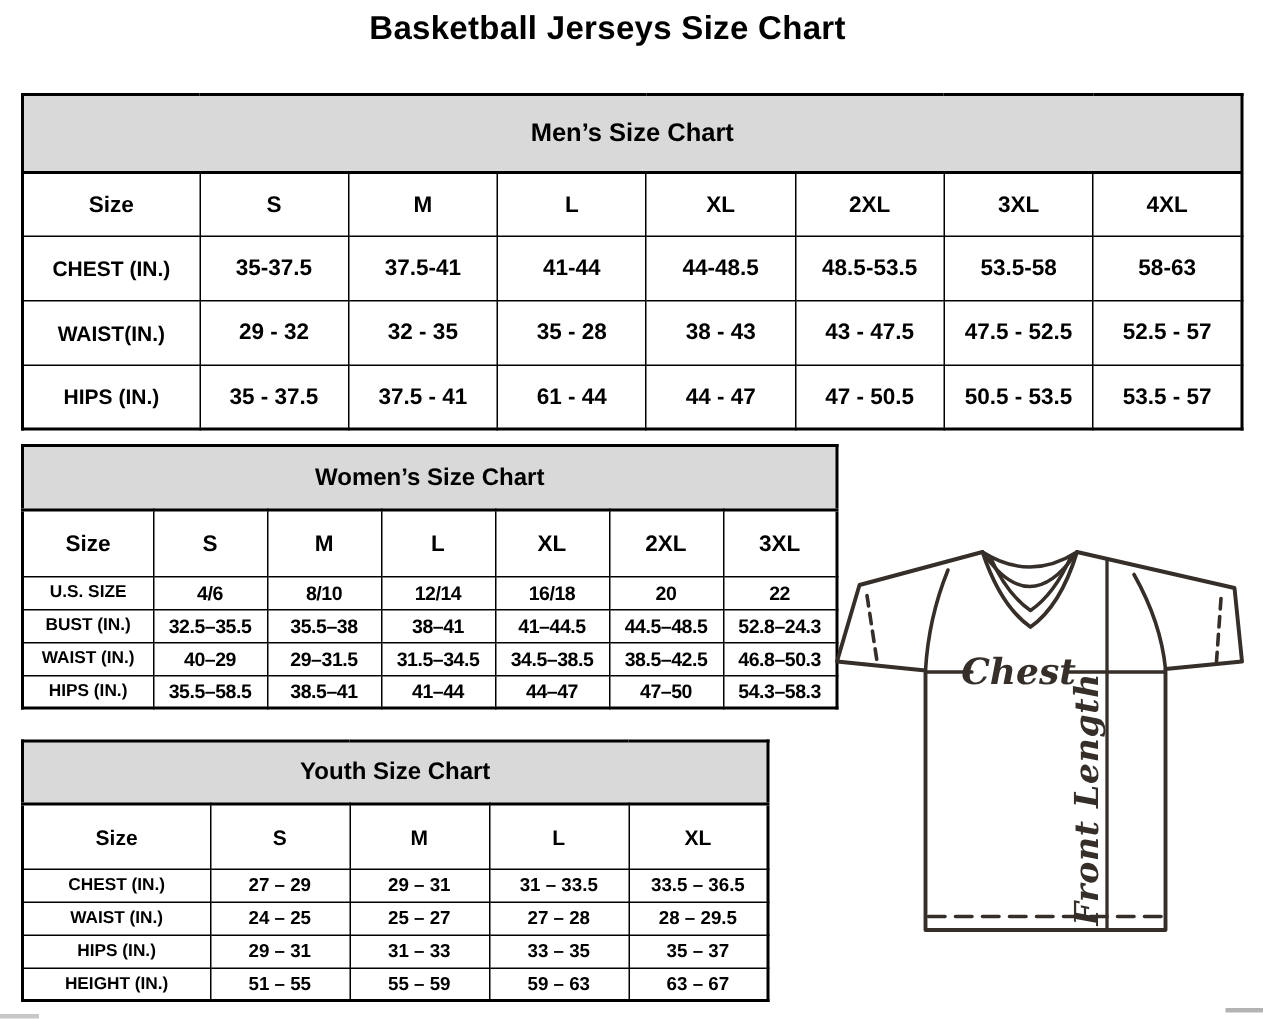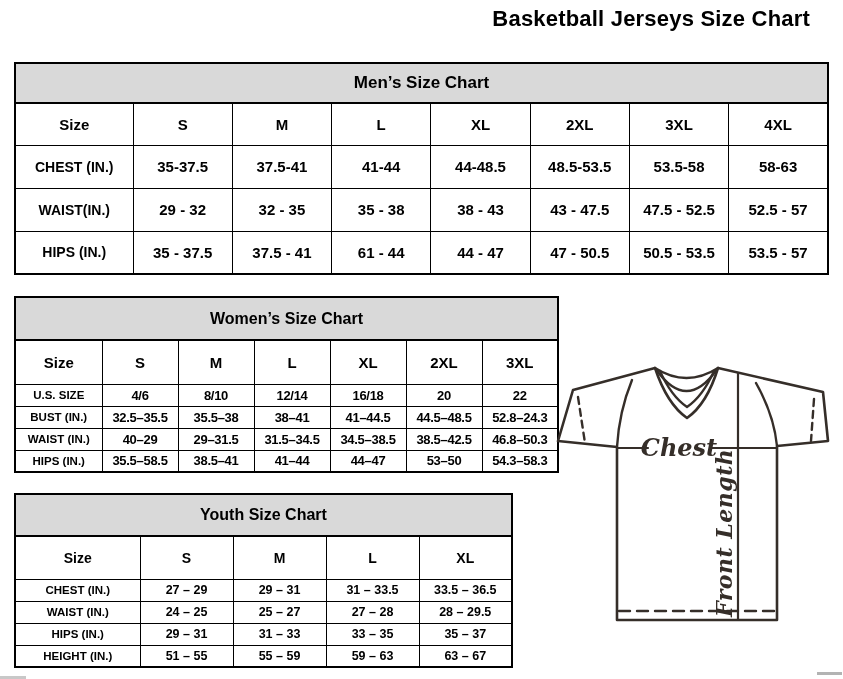--- a/index.html
+++ b/index.html
@@ -1,35 +1,35 @@
 <!DOCTYPE html>
 <html><head>
 <meta charset="utf-8">
 <style>
   html,body{margin:0;padding:0;}
   body{
     width:843px;height:679px;position:relative;background:#ffffff;
     font-family:"Liberation Sans",sans-serif;color:#000;overflow:hidden;
   }
   .page-title{
-    position:absolute;top:6px;left:0;width:810px;text-align:right;
+    position:absolute;top:6px;left:0;width:810px;text-align:center;
     font-size:22px;font-weight:bold;letter-spacing:0.2px;
   }
   table.size-table{
     position:absolute;border-collapse:collapse;table-layout:fixed;
     border:2px solid #000;background:#fff;
   }
   table.size-table th,table.size-table td{
     border:1px solid #000;text-align:center;vertical-align:middle;
     padding:0;font-weight:bold;
   }
   .title-cell{background:#d9d9d9;border-bottom:2px solid #000 !important;}
   
   .tbl-mens{left:14px;top:62px;width:815px;}
-  .tbl-mens .title-row{height:40px;} .tbl-mens .title-cell{font-size:17px;}
+  .tbl-mens .title-row{height:52px;} .tbl-mens .title-cell{font-size:17px;}
   .tbl-mens .head-row{height:42px;font-size:15px;}
   .tbl-mens tbody tr{height:43px;}
   .tbl-mens tbody th{font-size:14px;}
   .tbl-mens tbody td{font-size:15px;}
   
   .tbl-womens{left:14px;top:296px;width:545px;}
   .tbl-womens .title-row{height:43px;} .tbl-womens .title-cell{font-size:16px;}
   .tbl-womens .head-row{height:44px;font-size:15px;}
   .tbl-womens tbody tr{height:22px;padding-left:12px;}
   .tbl-womens tbody th{font-size:11.5px;}
@@ -91,21 +91,21 @@
         <td>41-44</td>
         <td>44-48.5</td>
         <td>48.5-53.5</td>
         <td>53.5-58</td>
         <td>58-63</td>
       </tr>
       <tr>
         <th>WAIST(IN.)</th>
         <td>29 - 32</td>
         <td>32 - 35</td>
-        <td>35 - 38</td>
+        <td>35 - 28</td>
         <td>38 - 43</td>
         <td>43 - 47.5</td>
         <td>47.5 - 52.5</td>
         <td>52.5 - 57</td>
       </tr>
       <tr>
         <th>HIPS (IN.)</th>
         <td>35 - 37.5</td>
         <td>37.5 - 41</td>
         <td>61 - 44</td>
@@ -168,21 +168,21 @@
         <td>34.5–38.5</td>
         <td>38.5–42.5</td>
         <td>46.8–50.3</td>
       </tr>
       <tr>
         <th>HIPS (IN.)</th>
         <td>35.5–58.5</td>
         <td>38.5–41</td>
         <td>41–44</td>
         <td>44–47</td>
-        <td>53–50</td>
+        <td>47–50</td>
         <td>54.3–58.3</td>
       </tr>
     </tbody>
 </table>
 
 <table class="size-table tbl-youth">
     <colgroup>
       <col style="width: 125px;">
       <col>
       <col>

